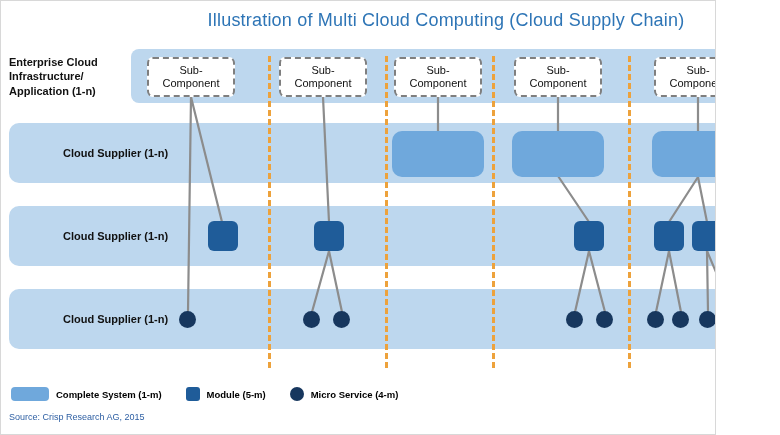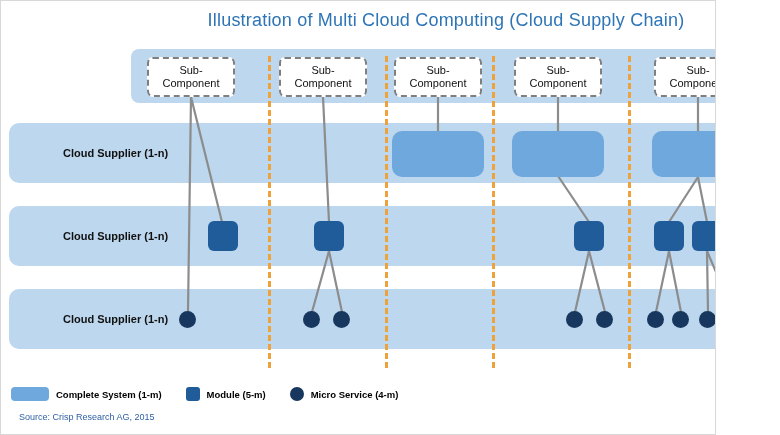--- a/index.html
+++ b/index.html
@@ -40,21 +40,21 @@
   .ms-c4a{left:565px;} .ms-c4b{left:595px;}
   .ms-c5a{left:646px;} .ms-c5b{left:671px;} .ms-c5c{left:698px;} .ms-c5d{left:723px;}
 
   .legend{position:absolute;left:10px;top:386px;display:flex;align-items:center;gap:24px;}
   .legend-item{display:flex;align-items:center;gap:7px;}
   .legend-label{font-size:9.5px;font-weight:bold;color:#000;}
   .sw-cs{width:38px;height:14px;background:#6FA8DC;border-radius:4px;}
   .sw-mod{width:14px;height:14px;background:#1F5C99;border-radius:3px;}
   .sw-ms{width:14px;height:14px;background:#17375E;border-radius:50%;}
 
-  .source{position:absolute;left:18px;top:411px;font-size:9px;color:#2E5FA3;}
+  .source{position:absolute;left:8px;top:411px;font-size:9px;color:#2E5FA3;}
 
   .logo{position:absolute;right:16px;top:383px;text-align:center;}
   .logo-text{font-size:30px;font-weight:bold;color:#0a0a0a;line-height:1;letter-spacing:0;}
   .logo-squares{display:flex;gap:3px;justify-content:center;margin-top:3px;}
   .logo-squares span{width:6px;height:6px;display:block;}
   .logo-squares span:nth-child(1){background:#c0392b;}
   .logo-squares span:nth-child(2){background:#e67e22;}
   .logo-squares span:nth-child(3){background:#f1c40f;}
   .logo-squares span:nth-child(4){background:#27ae60;}
   .logo-squares span:nth-child(5){background:#16a085;}
@@ -73,20 +73,21 @@
   <div class="band band-supplier band-s1">
     <span class="supplier-label">Cloud Supplier (1-n)</span>
   </div>
   <div class="band band-supplier band-s2">
     <span class="supplier-label">Cloud Supplier (1-n)</span>
   </div>
   <div class="band band-supplier band-s3">
     <span class="supplier-label">Cloud Supplier (1-n)</span>
   </div>
 
+  <div class="enterprise-label">Enterprise Cloud Infrastructure/ Application (1-n)</div>
 
   <div class="divider dv1"></div>
   <div class="divider dv2"></div>
   <div class="divider dv3"></div>
   <div class="divider dv4"></div>
 
   <svg class="connectors" width="780" height="435">
     <g stroke="#8C8C8C" stroke-width="2.2" stroke-linecap="round">
 
       <line x1="190" y1="96" x2="221" y2="221"></line>

